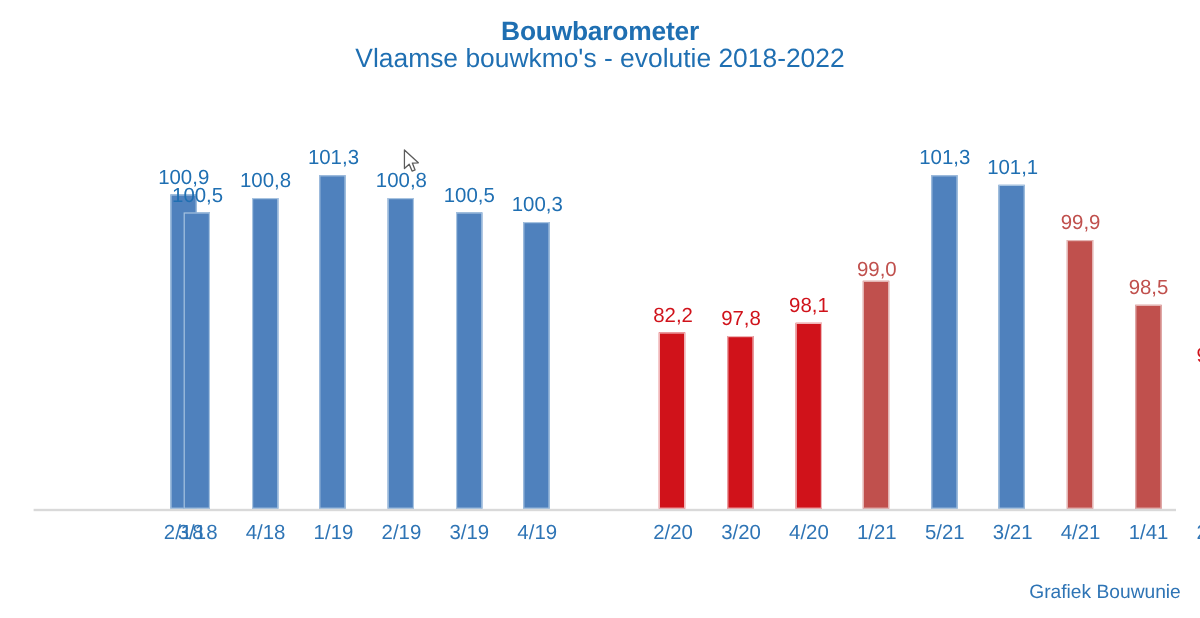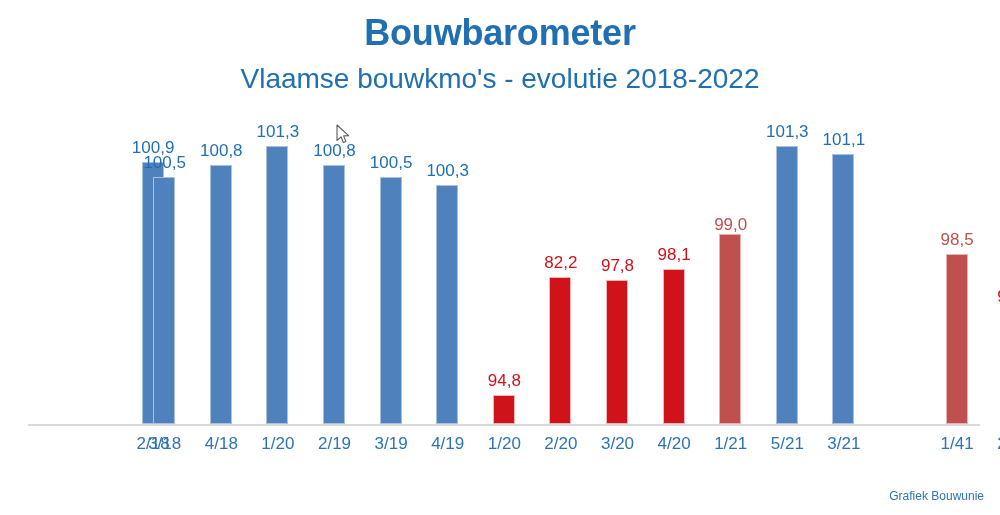--- a/index.html
+++ b/index.html
@@ -23,31 +23,31 @@
 
   
   #title-block {
     position: absolute;
     top: 14px;
     left: 0;
     width: 1000px;
     text-align: center;
   }
   #chart-title {
-    font-size: 36px;
+    font-size: 22px;
     font-weight: bold;
     color: #1F6FB2;
     letter-spacing: -0.2px;
     line-height: 1.05;
   }
   #chart-subtitle {
-    font-size: 28px;
+    font-size: 22px;
     font-weight: normal;
     color: #1F6FB2;
-    margin-top: 12px;
+    margin-top: 0;
     line-height: 1.05;
   }
 
   
   #plot-area {
     position: absolute;
     left: 0;
     top: 0;
     width: 1000px;
     height: 515px;
@@ -108,21 +108,21 @@
     width: 952px;
     height: 2px;
     background: #d9d9d9;
   }
 
   
   #footer-credit {
     position: absolute;
     right: 16px;
     bottom: 12px;
-    font-size: 12px;
+    font-size: 16px;
     color: #2E74B5;
     white-space: nowrap;
   }
 
   
   #mouse-cursor {
     position: absolute;
     left: 336px;
     top: 124px;
     width: 16px;
@@ -152,42 +152,37 @@
         <div class="cat-label">3/18</div>
       </div>
       <div class="bar-group" style="left: 192.8px;">
         <div class="bar blue" style="height: 258.525px;"></div>
         <div class="bar-value blue" style="bottom: 353.525px;">100,8</div>
         <div class="cat-label">4/18</div>
       </div>
       <div class="bar-group" style="left: 249.4px;">
         <div class="bar blue" style="height: 277.675px;"></div>
         <div class="bar-value blue" style="bottom: 372.675px;">101,3</div>
-        <div class="cat-label">1/20</div>
+        <div class="cat-label">1/19</div>
       </div>
       <div class="bar-group" style="left: 306px;">
         <div class="bar blue" style="height: 258.525px;"></div>
         <div class="bar-value blue" style="bottom: 353.525px;">100,8</div>
         <div class="cat-label">2/19</div>
       </div>
       <div class="bar-group" style="left: 362.6px;">
         <div class="bar blue" style="height: 247.035px;"></div>
         <div class="bar-value blue" style="bottom: 342.035px;">100,5</div>
         <div class="cat-label">3/19</div>
       </div>
       <div class="bar-group" style="left: 419.2px;">
         <div class="bar blue" style="height: 239.375px;"></div>
         <div class="bar-value blue" style="bottom: 334.375px;">100,3</div>
         <div class="cat-label">4/19</div>
       </div>
-      <div class="bar-group" style="left: 475.8px;">
-        <div class="bar red-bright" style="height: 28.725px;"></div>
-        <div class="bar-value red-bright" style="bottom: 123.725px;">94,8</div>
-        <div class="cat-label">1/20</div>
-      </div>
       <div class="bar-group" style="left: 532.4px;">
         <div class="bar red-bright" style="height: 147.455px;"></div>
         <div class="bar-value red-bright" style="bottom: 242.455px;">82,2</div>
         <div class="cat-label">2/20</div>
       </div>
       <div class="bar-group" style="left: 589px;">
         <div class="bar red-bright" style="height: 143.625px;"></div>
         <div class="bar-value red-bright" style="bottom: 238.625px;">97,8</div>
         <div class="cat-label">3/20</div>
       </div>
@@ -204,20 +199,25 @@
       <div class="bar-group" style="left: 758.8px;">
         <div class="bar blue" style="height: 277.675px;"></div>
         <div class="bar-value blue" style="bottom: 372.675px;">101,3</div>
         <div class="cat-label">5/21</div>
       </div>
       <div class="bar-group" style="left: 815.4px;">
         <div class="bar blue" style="height: 270.015px;"></div>
         <div class="bar-value blue" style="bottom: 365.015px; margin-top: 44px;">101,1</div>
         <div class="cat-label">3/21</div>
       </div>
+      <div class="bar-group" style="left: 872px;">
+        <div class="bar red-muted" style="height: 224.055px;"></div>
+        <div class="bar-value red-muted" style="bottom: 319.055px;">99,9</div>
+        <div class="cat-label">4/21</div>
+      </div>
       <div class="bar-group" style="left: 928.6px;">
         <div class="bar red-muted" style="height: 170.435px;"></div>
         <div class="bar-value red-muted" style="bottom: 265.435px; text-align: center;">98,5</div>
         <div class="cat-label">1/41</div>
       </div>
       <div class="bar-group" style="left: 985.2px;">
         <div class="bar-value red-bright" style="bottom: 207.985px;">97,0</div>
         <div class="cat-label">2/22</div>
       </div>
     </div>

